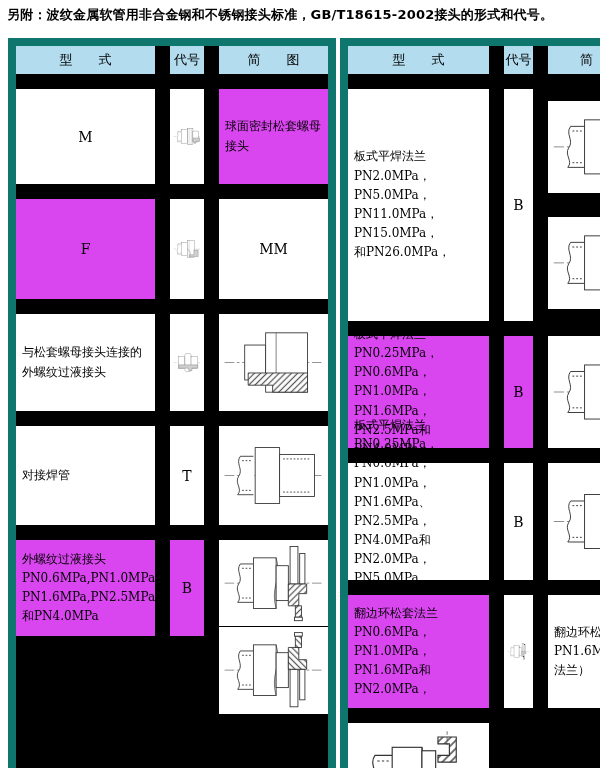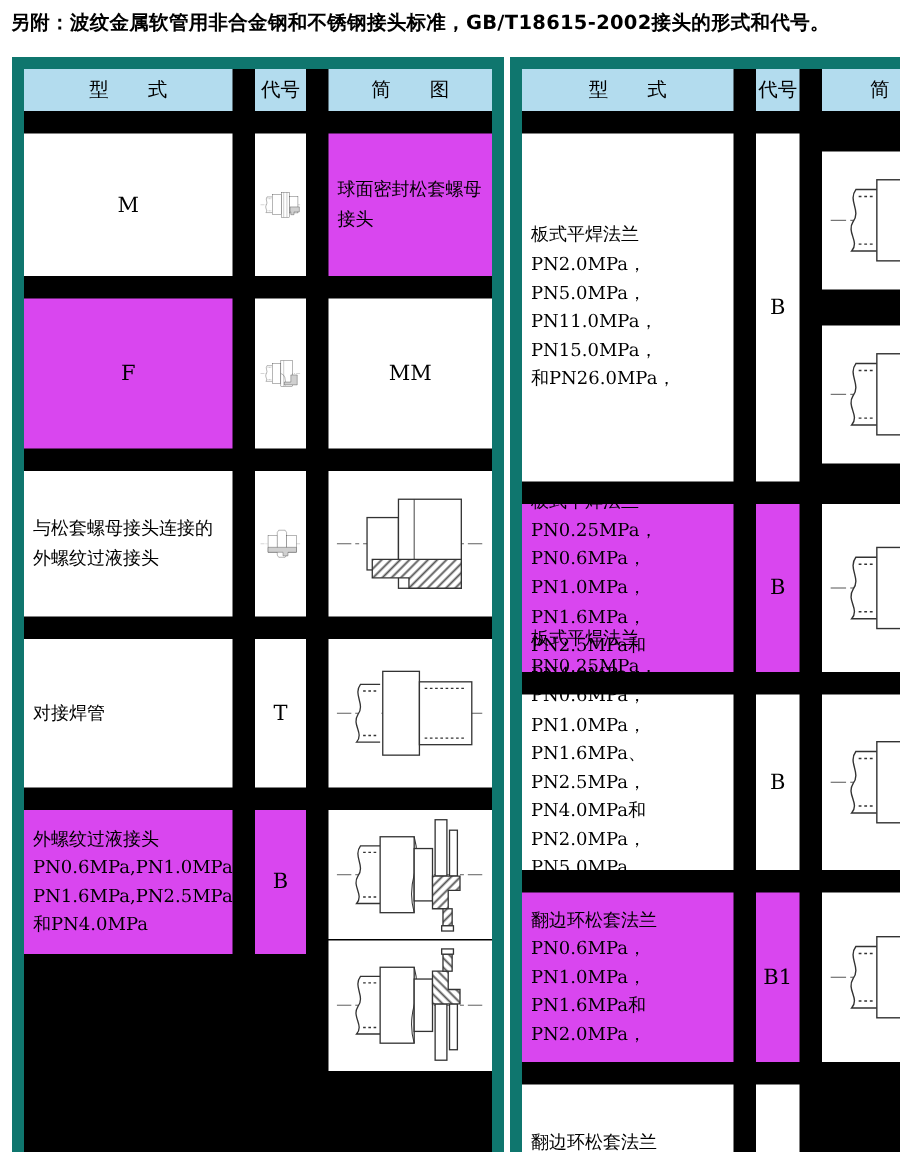--- a/index.html
+++ b/index.html
@@ -230,21 +230,20 @@
             <path d="M88 66 h10 v16 h-10 z" fill="url(#hatch)"></path>
             <rect x="90" y="2" width="6" height="8" fill="#fff"></rect>
             <rect x="90" y="82" width="6" height="8" fill="#fff"></rect>
             </g>
         </svg>
       </div>
 
       <div class="cell type hl">翻边环松套法兰
 PN0.6MPa， PN1.0MPa，
 PN1.6MPa和PN2.0MPa，</div>
-      <div class="cell code hl">B1</div>
       <div class="cell diag">
         <svg viewBox="0 0 118 92">
             <use href="#sym-center"></use>
             <use href="#sym-hose"></use>
             <use href="#sym-body"></use>
             <use href="#sym-fd"></use>
           </svg>
       </div>
 
       <div class="cell type">翻边环松套法兰

